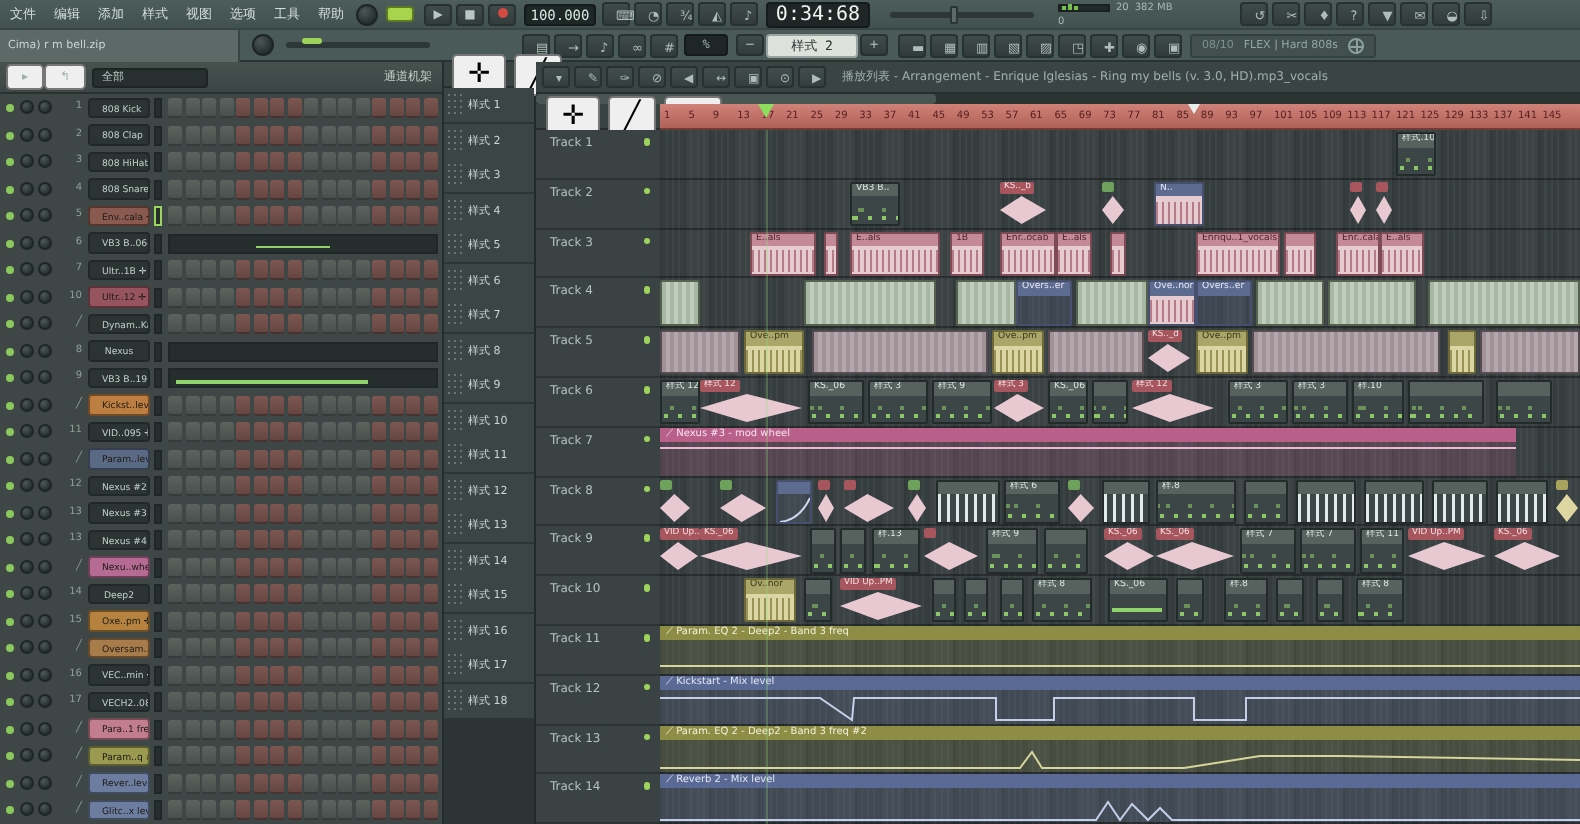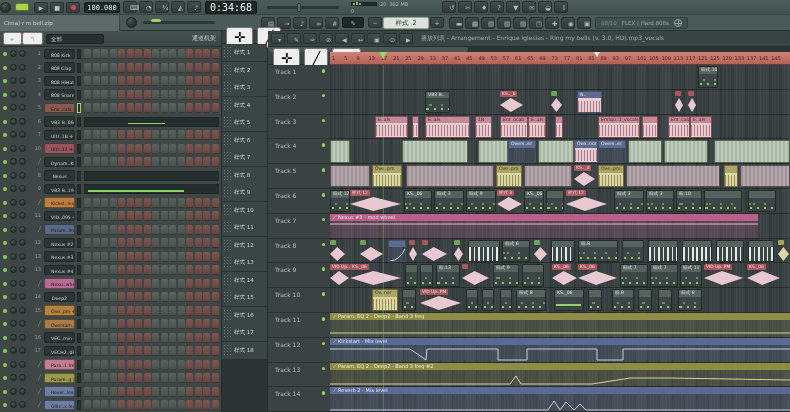--- a/index.html
+++ b/index.html
@@ -148,20 +148,30 @@
   .lane-clip{position:absolute;left:0;top:0;height:24.3px;overflow:hidden;}
   .lane-clip .hd{height:7px;font-size:5px;line-height:7px;padding:0 3px;white-space:nowrap;overflow:hidden;}
   .lane-clip .bd{position:relative;height:17px;}
 </style>
 </head>
 <body>
 
 <div class="root">
 
   <div class="row1">
+    <div class="menus" id="menus">
+        <span class="menu-item">文件</span>
+        <span class="menu-item">编辑</span>
+        <span class="menu-item">添加</span>
+        <span class="menu-item">样式</span>
+        <span class="menu-item">视图</span>
+        <span class="menu-item">选项</span>
+        <span class="menu-item">工具</span>
+        <span class="menu-item">帮助</span>
+      </div>
     <div class="knob"></div>
     <div class="led-green"></div>
     <button class="tbtn">▶</button>
     <button class="tbtn">■</button>
     <button class="tbtn"><span class="dot"></span></button>
     <div class="lcd tempo">100.000</div>
     <div class="icons" id="r1-icons-mid">
         <button class="sq">⌨</button>
         <button class="sq">◔</button>
         <button class="sq">¾</button>

